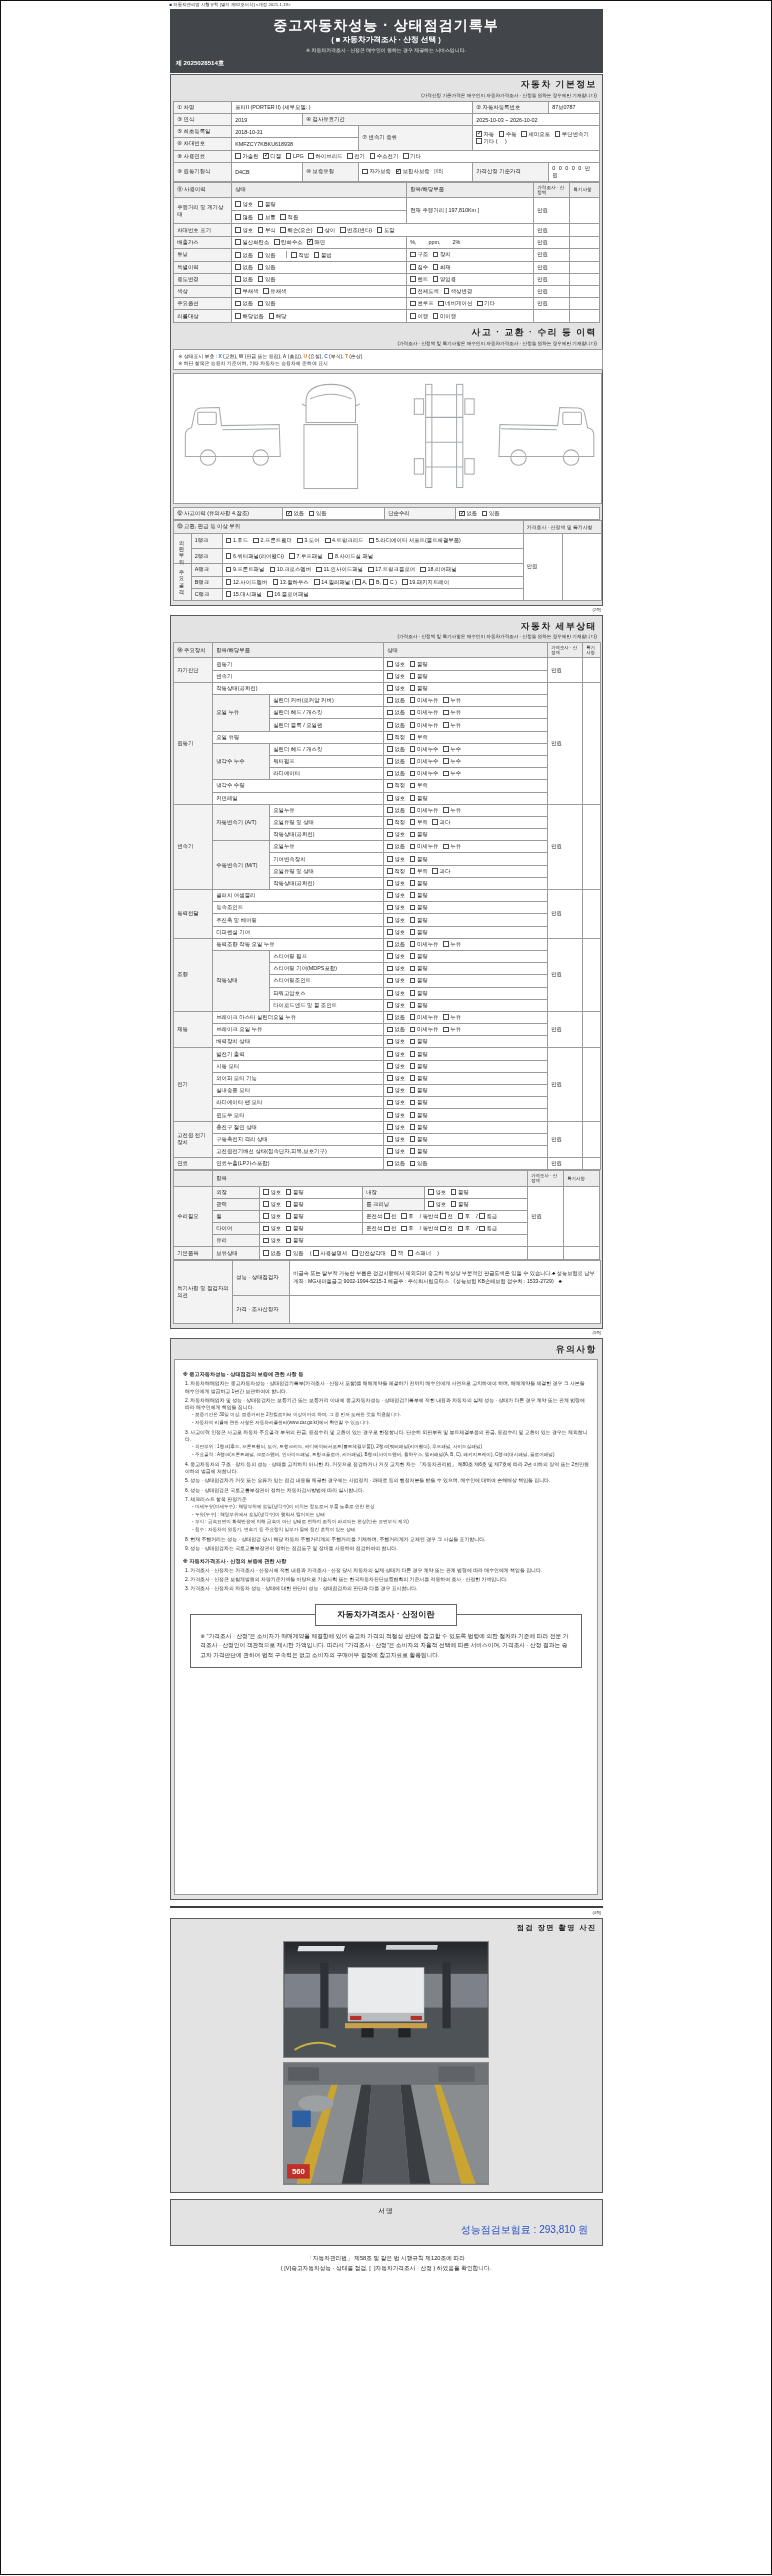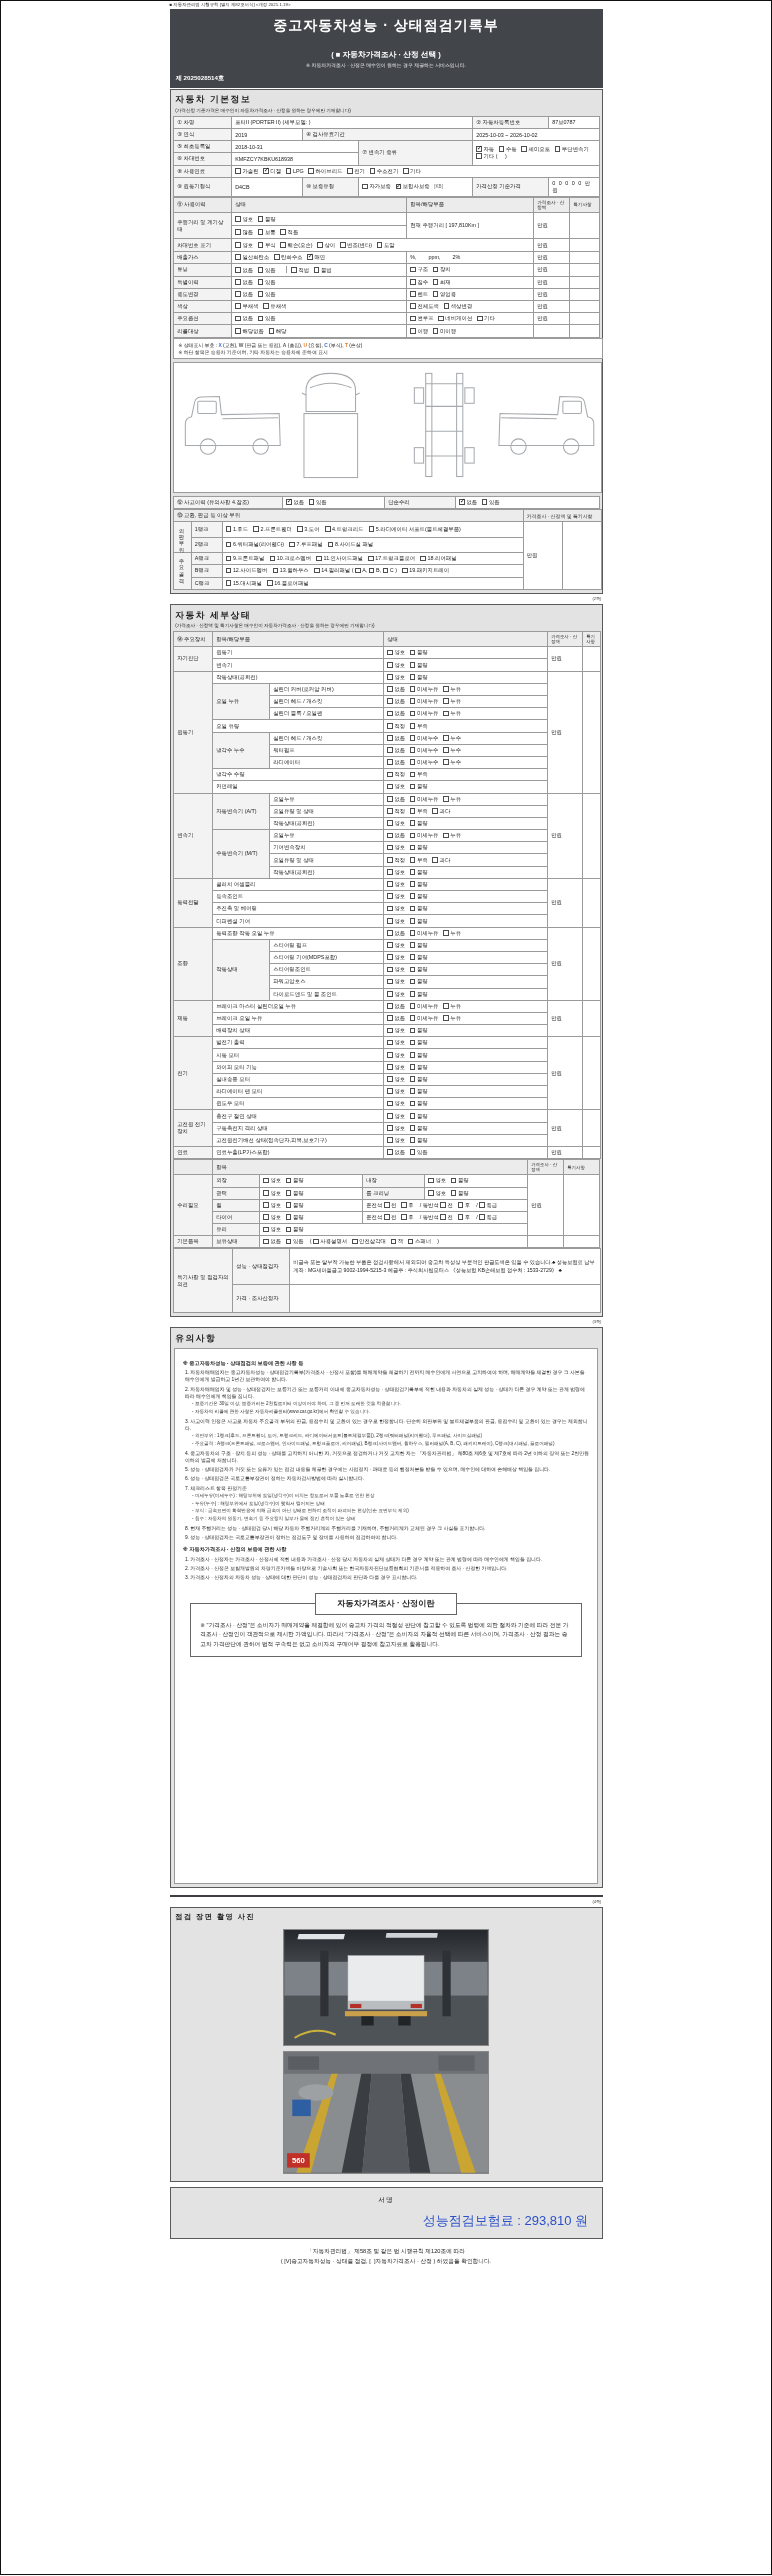--- a/index.html
+++ b/index.html
@@ -4,26 +4,26 @@
 <style>
   html,body{margin:0;padding:0}
   body{width:773px;height:2576px;background:#fff;color:#222;
        font-family:"Liberation Sans","DejaVu Sans",sans-serif;overflow:hidden}
   .frame{width:772px;height:2575px;border:0.5px solid #111;box-sizing:border-box}
   .doc{width:433px;margin:0 auto;position:relative}
   .formref{font-size:4.4px;color:#333;padding:1px 0 1.5px}
   
   .banner{background:#42464b;color:#fff;padding:8.2px 6.2px 4.1px}
   .btitle{text-align:center;font-size:14px;font-weight:bold;letter-spacing:1px}
-  .bsub{text-align:center;font-size:7.7px;font-weight:bold;margin-top:15px}
+  .bsub{text-align:center;font-size:7.7px;font-weight:bold;margin-top:0}
   .bnote{text-align:center;font-size:4.9px;margin-top:2.6px;color:#eee}
   .docno{font-size:6.2px;font-weight:bold;margin-top:6.2px}
   
   .block{border:0.5px solid #5a5a5a;background:#e3e3e3;padding:0 2.6px 3.6px;margin-top:1px}
-  .secband{padding:4.6px 2.1px 3.1px;text-align:left}
+  .secband{padding:4.6px 2.1px 3.1px;text-align:right}
   .sectitle{font-size:8.8px;font-weight:bold;letter-spacing:1.5px}
   .secsub{font-size:4.6px;margin-top:1.5px;color:#222}
   table.t{width:427px;margin:0 auto;border-collapse:collapse;background:#fff;table-layout:fixed}
   .t td,.t th{border:0.5px solid #9b9b9b;font-size:5.4px;padding:2.1px 3.1px;text-align:left;
               font-weight:normal;vertical-align:middle;word-break:break-all}
   .t th{background:#ececec}
   .lab{background:#f3f3f3}
   .c{text-align:center}
   .price{background:#fff}
   .glab{background:#f3f3f3}
@@ -57,21 +57,21 @@
   .pbtitle{border:0.5px solid #666;background:#fff;padding:4.6px 21.6px;width:fit-content;margin:-21.6px auto 6.2px;
            font-size:8.2px;font-weight:bold;text-align:center}
   .pbtext{font-size:5.7px;line-height:9.3px}
   .bigbar{height:2.6px;background:#3c3f43;margin:6.2px 0 1px}
   .pagemark{font-size:4.1px;text-align:right;color:#444;margin:1.5px 1px 3.1px}
   
   .photo{display:block;margin:4.1px auto;border:0.5px solid #888;background:#555}
   
   .signband{border:0.5px solid #5a5a5a;background:#e3e3e3;padding:7.2px 13.4px 8.2px;margin-top:5.2px}
   .signtitle{text-align:center;font-size:6.7px;letter-spacing:1px}
-  .insurance{text-align:right;font-size:13px;color:#2b50c8;margin-top:7.2px}
+  .insurance{text-align:right;font-size:10px;color:#2b50c8;margin-top:7.2px}
   .footer{font-size:5.7px;text-align:center;margin-top:8.2px;line-height:9.8px}
 </style>
 </head>
 <body>
 
 <div class="frame">
 <div class="doc">
 
   <div class="formref">■ 자동차관리법 시행규칙 [별지 제82호서식] &lt;개정 2021.1.19&gt;</div>
 
@@ -216,20 +216,24 @@
             <tr>
               <td class="lab">리콜대상</td>
               <td><span class="ck"><i class="cb"></i>해당없음</span><span class="ck"><i class="cb"></i>해당</span></td>
               <td><span class="ck"><i class="cb"></i>이행</span><span class="ck"><i class="cb"></i>미이행</span></td>
               <td class="c price"></td>
               <td></td>
             </tr>
           </tbody>
     </table>
 
+    <div class="secband">
+      <div class="sectitle">사고 · 교환 · 수리 등 이력</div>
+      <div class="secsub">(가격조사 · 산정액 및 특기사항은 매수인이 자동차가격조사 · 산정을 원하는 경우에만 기재합니다)</div>
+    </div>
 
     <div class="accnotes">
       <div id="acc-legend">※ 상태표시 부호 : <b style="color: rgb(58, 111, 216);">X</b> (교환), <b style="color: rgb(85, 85, 85);">W</b> (판금 또는 용접), <b style="color: rgb(85, 85, 85);">A</b> (흠집), <b style="color: rgb(224, 123, 40);">U</b> (요철), <b style="color: rgb(58, 111, 216);">C</b> (부식), <b style="color: rgb(224, 123, 40);">T</b> (손상) </div>
       <div>※ 하단 항목은 승용차 기준이며, 기타 자동차는 승용차에 준하여 표시</div>
     </div>
 
     <div class="diag">
       <svg width="426" height="127" viewBox="0 0 826 246">
         <g stroke="#a6aaae" stroke-width="2" fill="none">
 

